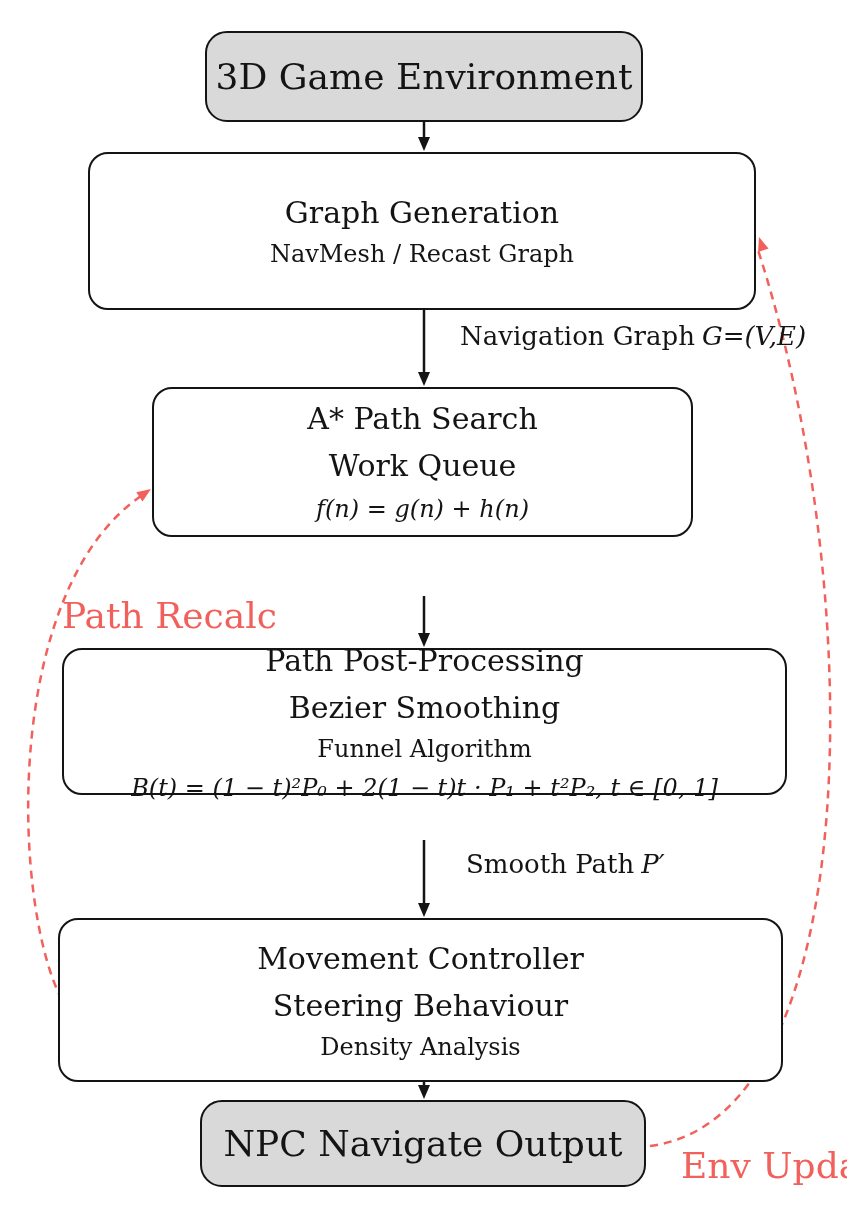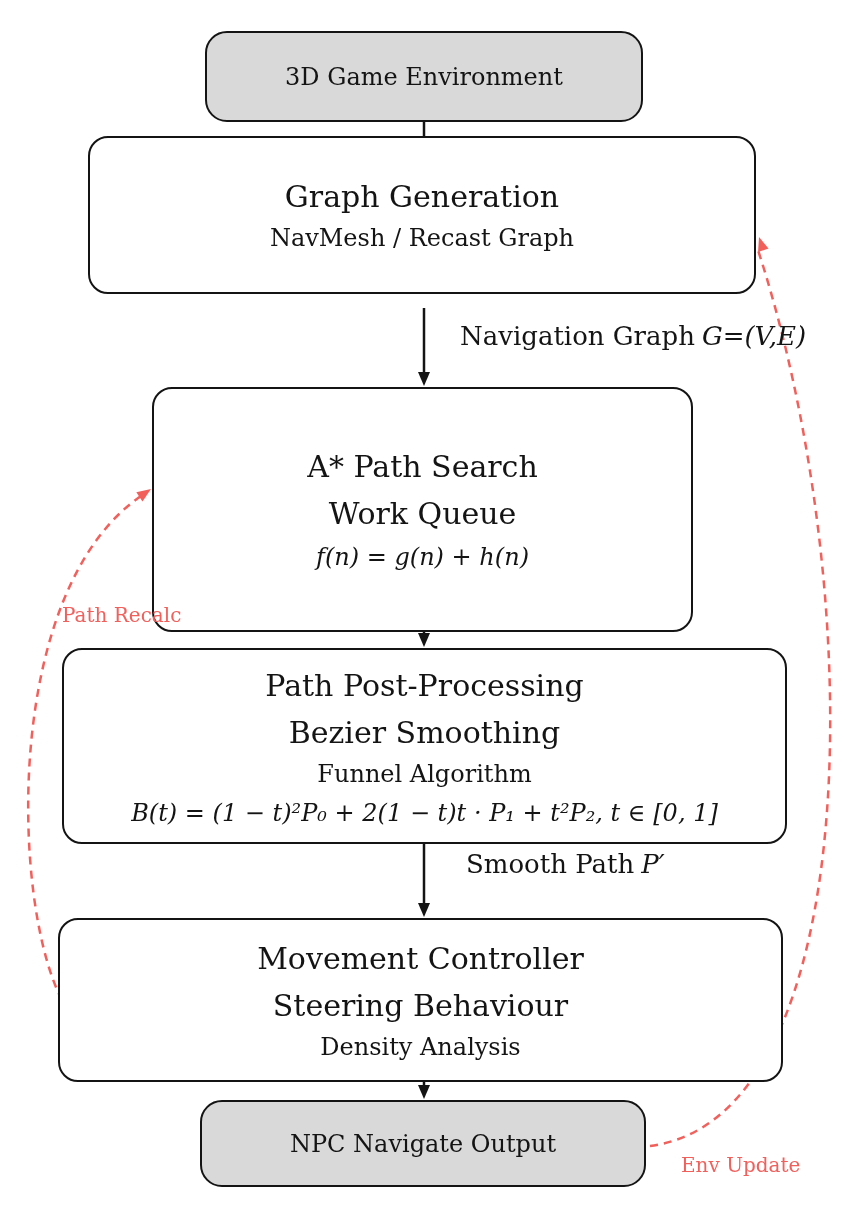--- a/index.html
+++ b/index.html
@@ -9,34 +9,34 @@
   }
   svg.edge-layer { position:absolute; left:0; top:0; width:847px; height:1210px; }
 
   .node {
     position:absolute; box-sizing:border-box;
     border:2.5px solid #141414; border-radius:20px; background:#ffffff;
     display:flex; flex-direction:column; align-items:center; justify-content:center;
     text-align:center;
   }
   .node.terminal { background:#d9d9d9; border-radius:22px; }
-  .terminal-title { font-size:24px; line-height:36px; }
+  .terminal-title { font-size:36px; line-height:36px; }
   .big     { font-size:30px; line-height:47px; white-space:nowrap; }
   .sub     { font-size:24px; line-height:37px; white-space:nowrap; }
   .formula { font-size:24px; line-height:40px; font-style:italic; white-space:nowrap; }
 
   .edge-label { position:absolute; font-size:26px; line-height:30px; white-space:nowrap; }
   .edge-label .math { font-style:italic; margin-left:7px; }
-  .feedback-label { position:absolute; font-size:20px; line-height:31px; color:#f2605c; white-space:nowrap; }
+  .feedback-label { position:absolute; font-size:36px; line-height:31px; color:#f2605c; white-space:nowrap; }
 
   
   #node-environment      { left:205px; top:31px;   width:438px; height:91px; }
-  #node-graph-generation { left:88px;  top:136px;  width:668px; height:158px; }
-  #node-astar            { left:152px; top:387px;  width:541px; height:245px; }
-  #node-post-processing  { left:62px;  top:648px;  width:725px; height:196px; padding-top:2px; }
+  #node-graph-generation { left:88px;  top:152px;  width:668px; height:158px; }
+  #node-astar            { left:152px; top:387px;  width:541px; height:150px; }
+  #node-post-processing  { left:62px;  top:648px;  width:725px; height:147px; padding-top:2px; }
   #node-movement         { left:58px;  top:918px;  width:725px; height:164px; }
   #node-output           { left:200px; top:1100px; width:446px; height:87px; }
 
   
   #label-navigation-graph { left:460px; top:321px; }
   #label-raw-path         { left:468px; top:602px; }
   #label-smooth-path      { left:466px; top:849px; }
   #label-path-recalc      { left:62px;  top:600px; }
   #label-env-update       { left:681px; top:1150px; }
 </style>

